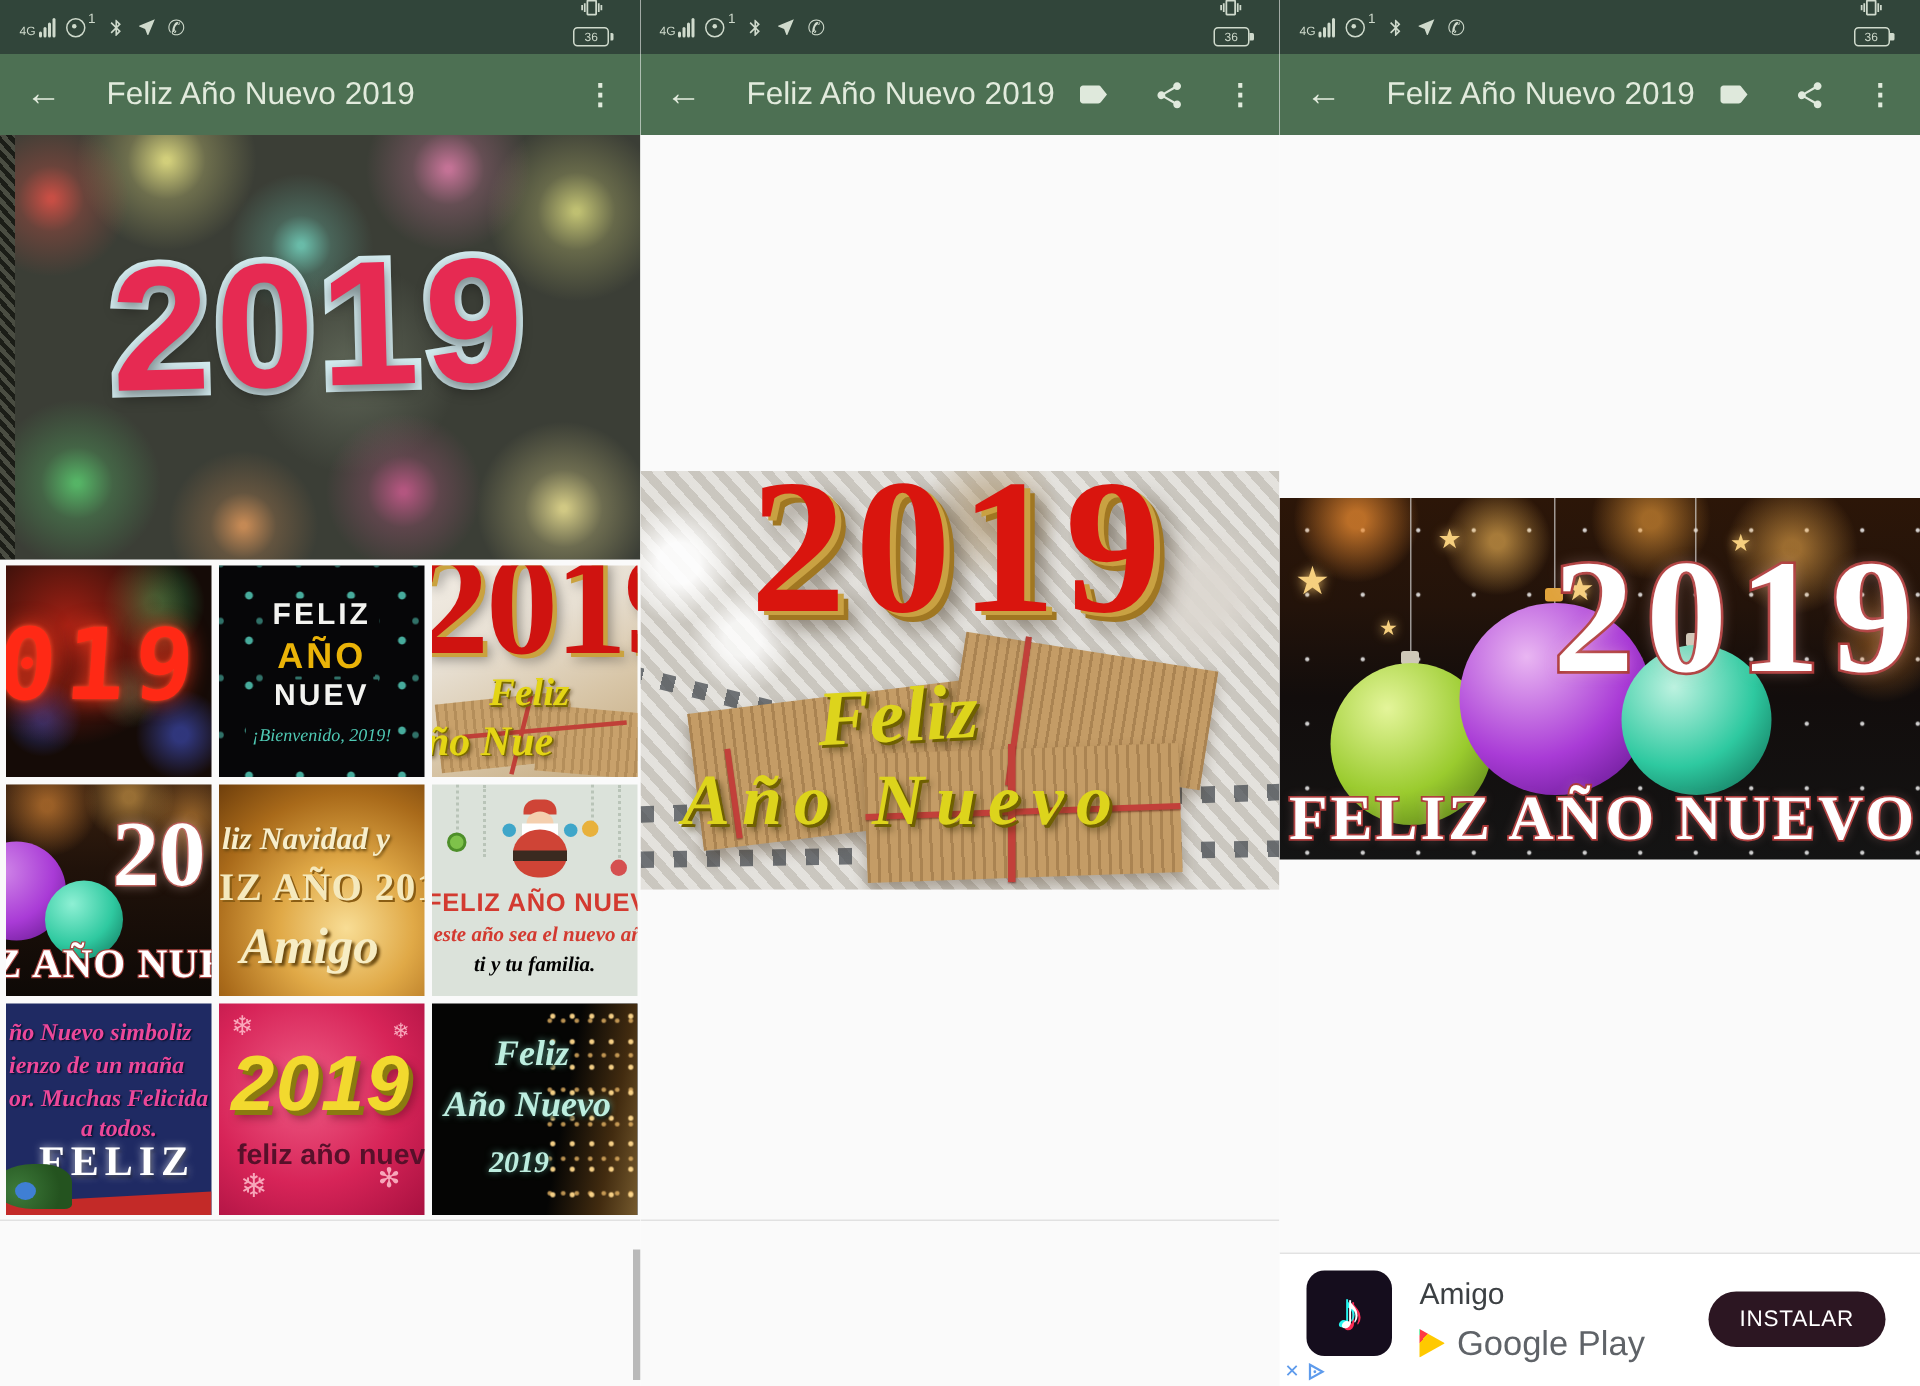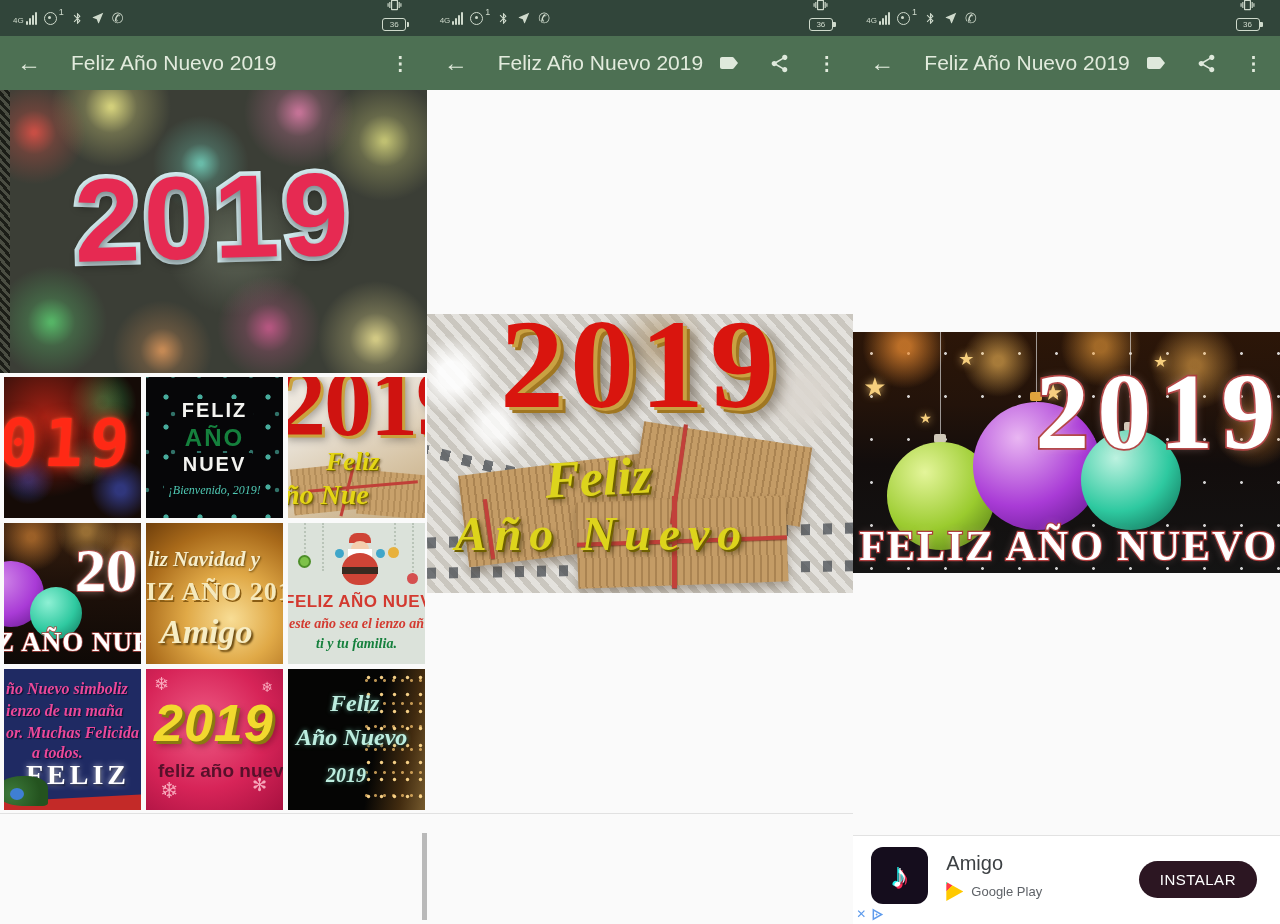--- a/index.html
+++ b/index.html
@@ -74,21 +74,21 @@
       transform:skewX(-4deg); }
 
   
   .c2 { background-color:#060608; background-image:
       radial-gradient(circle, rgba(82,200,182,.85) 2.2px, transparent 3px),
       radial-gradient(circle, rgba(82,200,182,.55) 1.8px, transparent 2.6px);
       background-size:34px 30px, 26px 38px; background-position:3px 5px, 14px 18px;
       display:flex; flex-direction:column; align-items:center; justify-content:center; gap:2px; }
   .c2 .w { font:bold 20px/1.15 "Liberation Sans",sans-serif; color:#f3f3f0; letter-spacing:2px;
            background:#060608; padding:0 6px; }
-  .c2 .m { color:#15803d; font-size:24px; }
+  .c2 .m { color:#eab308; font-size:24px; }
   .c2 .script { font:italic 12px/1 "Liberation Serif",serif; color:#4fc9b4; margin-top:6px;
            background:#060608; padding:0 4px; }
 
   
   .c3 { background:linear-gradient(155deg,#f2ede5 0%,#e7dfd2 35%,#d8c6a8 65%,#c4a97e 100%); }
   .c3 .box { position:absolute; background:#c8a16b;
       background-image:repeating-linear-gradient(90deg, rgba(120,85,40,.25) 0 2px, transparent 2px 6px); }
   .c3 .bx1 { left:4px; top:88px; width:90px; height:46px; transform:rotate(-6deg); }
   .c3 .bx2 { left:70px; top:96px; width:80px; height:44px; transform:rotate(5deg); }
   .c3 .twine { position:absolute; background:#c04038; }
@@ -135,21 +135,21 @@
   .santa .face { position:absolute; left:13px; top:6px; width:18px; height:16px; border-radius:50%; background:#f4cfae; }
   .santa .beard { position:absolute; left:10px; top:14px; width:24px; height:14px; border-radius:0 0 50% 50%; background:#fff; }
   .santa .hat { position:absolute; left:11px; top:-2px; width:22px; height:10px; border-radius:8px 8px 0 0; background:#cf4436; }
   .santa .mitt1,.santa .mitt2 { position:absolute; top:14px; width:9px; height:9px; border-radius:50%; background:#3fa6c9; }
   .santa .mitt1 { left:-3px; } .santa .mitt2 { right:-3px; }
   .c6 .r1 { position:absolute; left:-4px; top:70px; white-space:nowrap;
       font:bold 17px/1 "Liberation Sans",sans-serif; color:#d33a30; letter-spacing:.5px; }
   .c6 .r2 { position:absolute; left:1px; top:94px; white-space:nowrap;
       font:italic bold 14px/1 "Liberation Serif",serif; color:#d33a30; }
   .c6 .r3 { position:absolute; left:28px; top:114px; white-space:nowrap;
-      font:italic bold 14px/1 "Liberation Serif",serif; color:#15803d; }
+      font:italic bold 14px/1 "Liberation Serif",serif; color:#000000; }
 
   
   .c7 { background:#1f2a63; }
   .c7 .t { position:absolute; white-space:nowrap; font:italic bold 16px/1 "Liberation Serif",serif;
       color:#ec4899; text-shadow:1px 1px 1px #0a1030; }
   .c7 .feliz { position:absolute; left:22px; top:92px; font:bold 28px/1 "Liberation Serif",serif;
       color:#fff; letter-spacing:4px; text-shadow:0 0 6px rgba(255,255,255,.7),1px 2px 2px #0a1030; }
   .c7 .ribbon { position:absolute; left:0; right:0; bottom:0; height:18px; background:#c32a28;
       transform:skewY(-3deg) translateY(6px); }
   .c7 .pine { position:absolute; left:-8px; bottom:4px; width:52px; height:30px; border-radius:50% 40% 10% 50%;
@@ -244,21 +244,21 @@
   .ad { position:absolute; left:0; right:0; top:835px; height:89px; background:#fff;
         border-top:1px solid #e2e2e2; }
   .ad-icon { position:absolute; left:18px; top:11px; width:57px; height:57px; border-radius:12px;
       background:#150d1d; display:flex; align-items:center; justify-content:center; cursor:pointer; }
   .ad-icon .note { font-size:34px; color:#fff;
       text-shadow:-2px -1px 0 #25f4ee, 2px 1.5px 0 #fe2c55; }
   .ad-title { position:absolute; left:93px; top:16px; font-size:20px; color:#3c4043; cursor:pointer; }
   .ad-store { position:absolute; left:93px; top:46px; display:flex; align-items:center; gap:8px; cursor:pointer; }
   .play-tri { width:17px; height:19px; clip-path:polygon(0 0, 100% 50%, 0 100%);
       background:conic-gradient(from -90deg at 0% 50%, #00c4ff 0 19%, #00e26b 19% 26%, #ff3a44 26% 37%, #ffc900 37% 100%); }
-  .ad-store span { font-size:13px; color:#5f6368; }
+  .ad-store span { font-size:23px; color:#5f6368; }
   .cta { position:absolute; right:23px; top:25px; background:#2c1622; color:#fff; border:none;
       border-radius:19px; padding:10px 21px; font-size:15px; letter-spacing:.5px; cursor:pointer;
       font-family:"Liberation Sans",sans-serif; }
   .ad-close { position:absolute; left:3px; bottom:3px; color:#5e9bec; font-size:12px; cursor:pointer; }
   .ad-choices { position:absolute; left:18px; bottom:3px; cursor:pointer; }
 </style>
 </head>
 <body>
 
 <div class="screen">
@@ -350,28 +350,28 @@
         <div class="santa">
           <div class="hat"></div>
             <div class="face"></div>
             <div class="beard"></div>
           <div class="body"></div>
             <div class="belt"></div>
           <div class="mitt1"></div>
             <div class="mitt2"></div>
         </div>
         <span class="r1">FELIZ AÑO NUEV</span>
-        <span class="r2">este año sea el ienzo añ</span>
+        <span class="r2">este año sea el nuevo añ</span>
         <span class="r3">ti y tu familia.</span>
       </div>
       <div class="cell c7">
         <span class="t" style="left:2px;top:12px">ño Nuevo simboliz</span>
         <span class="t" style="left:2px;top:34px">ienzo de un maña</span>
         <span class="t" style="left:2px;top:56px">or. Muchas Felicida</span>
-        <span class="t" style="left:28px;top:76px">a todos.</span>
+        <span class="t" style="left:50px;top:76px">a todos.</span>
         <span class="feliz">FELIZ</span>
         <div class="ribbon"></div>
         <div class="pine"></div>
         <div class="bird"></div>
       </div>
       <div class="cell c8">
         <span class="flake" style="left:8px;top:4px">❄</span>
         <span class="flake" style="right:10px;top:10px;font-size:14px">❄</span>
         <span class="flake" style="left:14px;bottom:6px;font-size:22px">❄</span>
         <span class="flake" style="right:16px;bottom:14px">✻</span>

